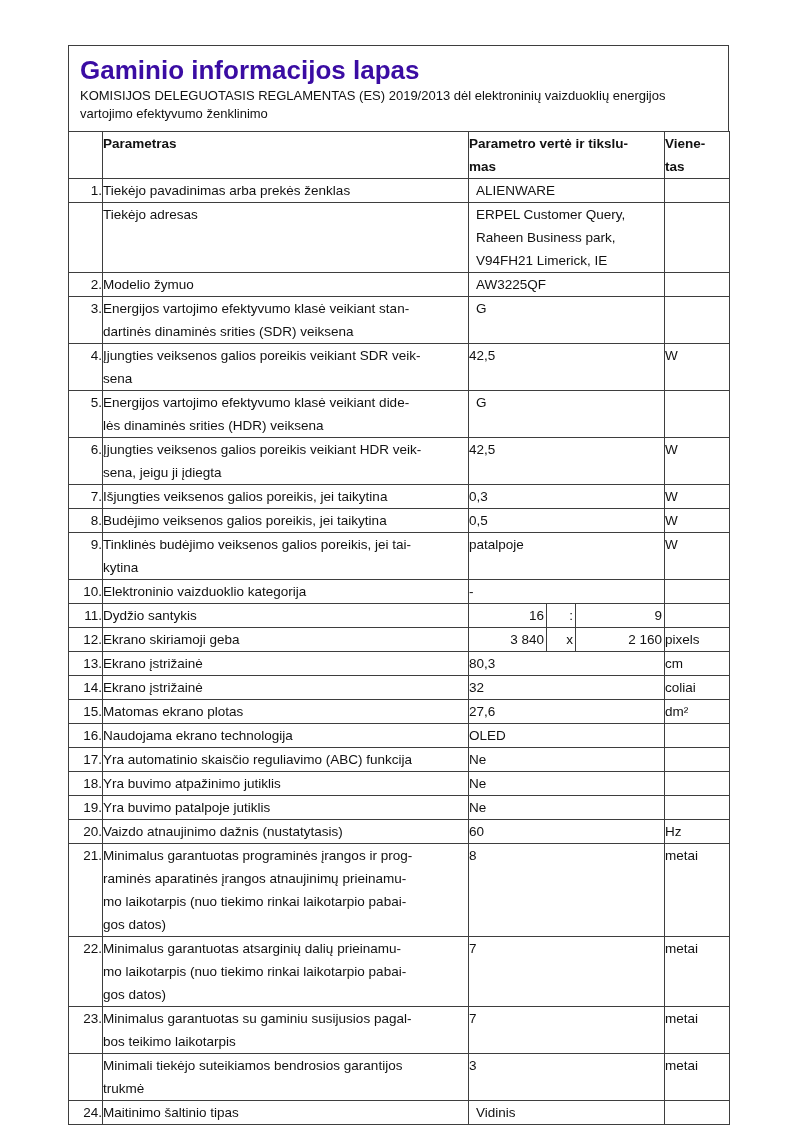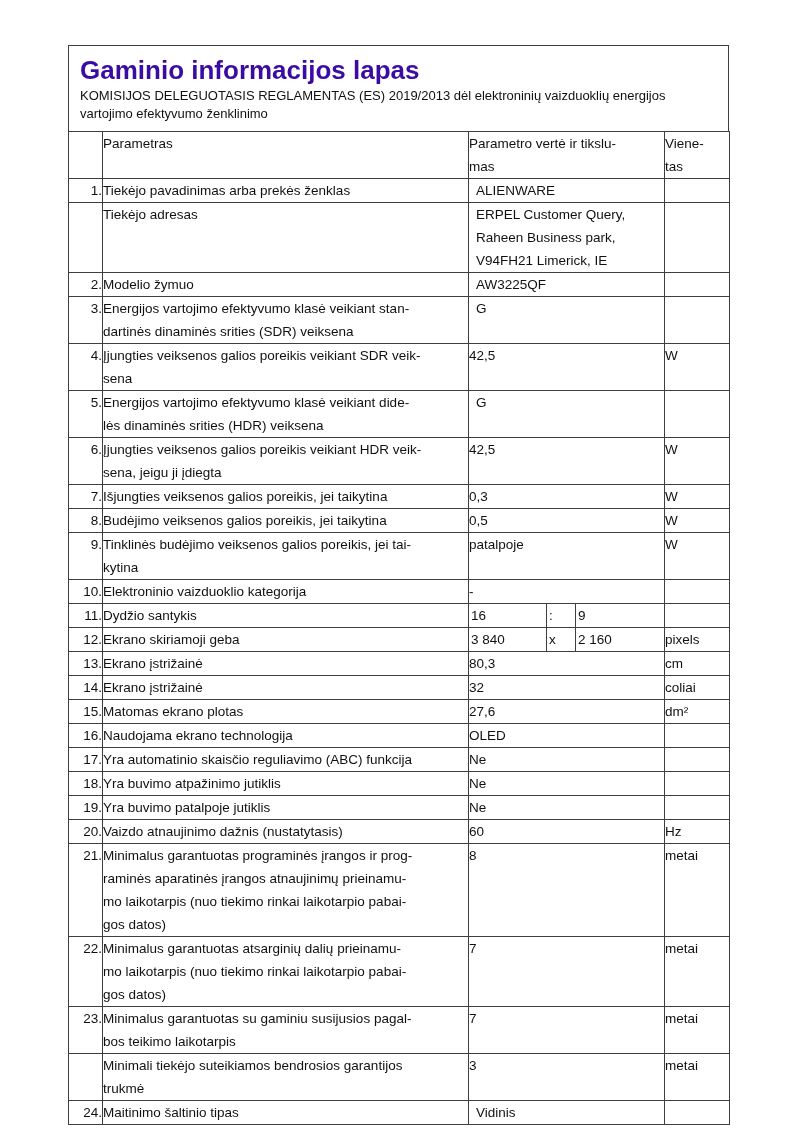--- a/index.html
+++ b/index.html
@@ -46,27 +46,27 @@
   }
   table.params th, table.params td {
     border: 1px solid var(--border-color);
     vertical-align: top;
     font-size: 13.5px;
     line-height: 23px;
     font-weight: 400;
     padding: 0;
     overflow: hidden;
   }
-  table.params th { font-weight: 400; text-align: left; white-space: pre-line; }
+  table.params th { font-weight: 700; text-align: left; white-space: pre-line; }
   td.num, th.num { text-align: right; padding-right: 5px; }
   td.param, th.param { padding-left: 12px; padding-right: 6px; white-space: pre-line; }
   td.val, th.val { white-space: pre-line; }
   td.val.left, th.val { padding-left: 7px; padding-right: 4px; }
   td.val.right { text-align: left; padding-right: 9px; }
-  td.val.split { text-align: left; padding: 0 2px; }
+  td.val.split { text-align: right; padding: 0 2px; }
   td.unit, th.unit { padding-left: 7px; padding-right: 2px; }
 </style>
 </head>
 <body>
 
 <div class="sheet">
 
   <div class="titlebox">
     <div class="page-title">Gaminio informacijos lapas</div>
     <div class="subtitle">KOMISIJOS DELEGUOTASIS REGLAMENTAS (ES) 2019/2013 dėl elektroninių vaizduoklių energijos vartojimo efektyvumo ženklinimo</div>

